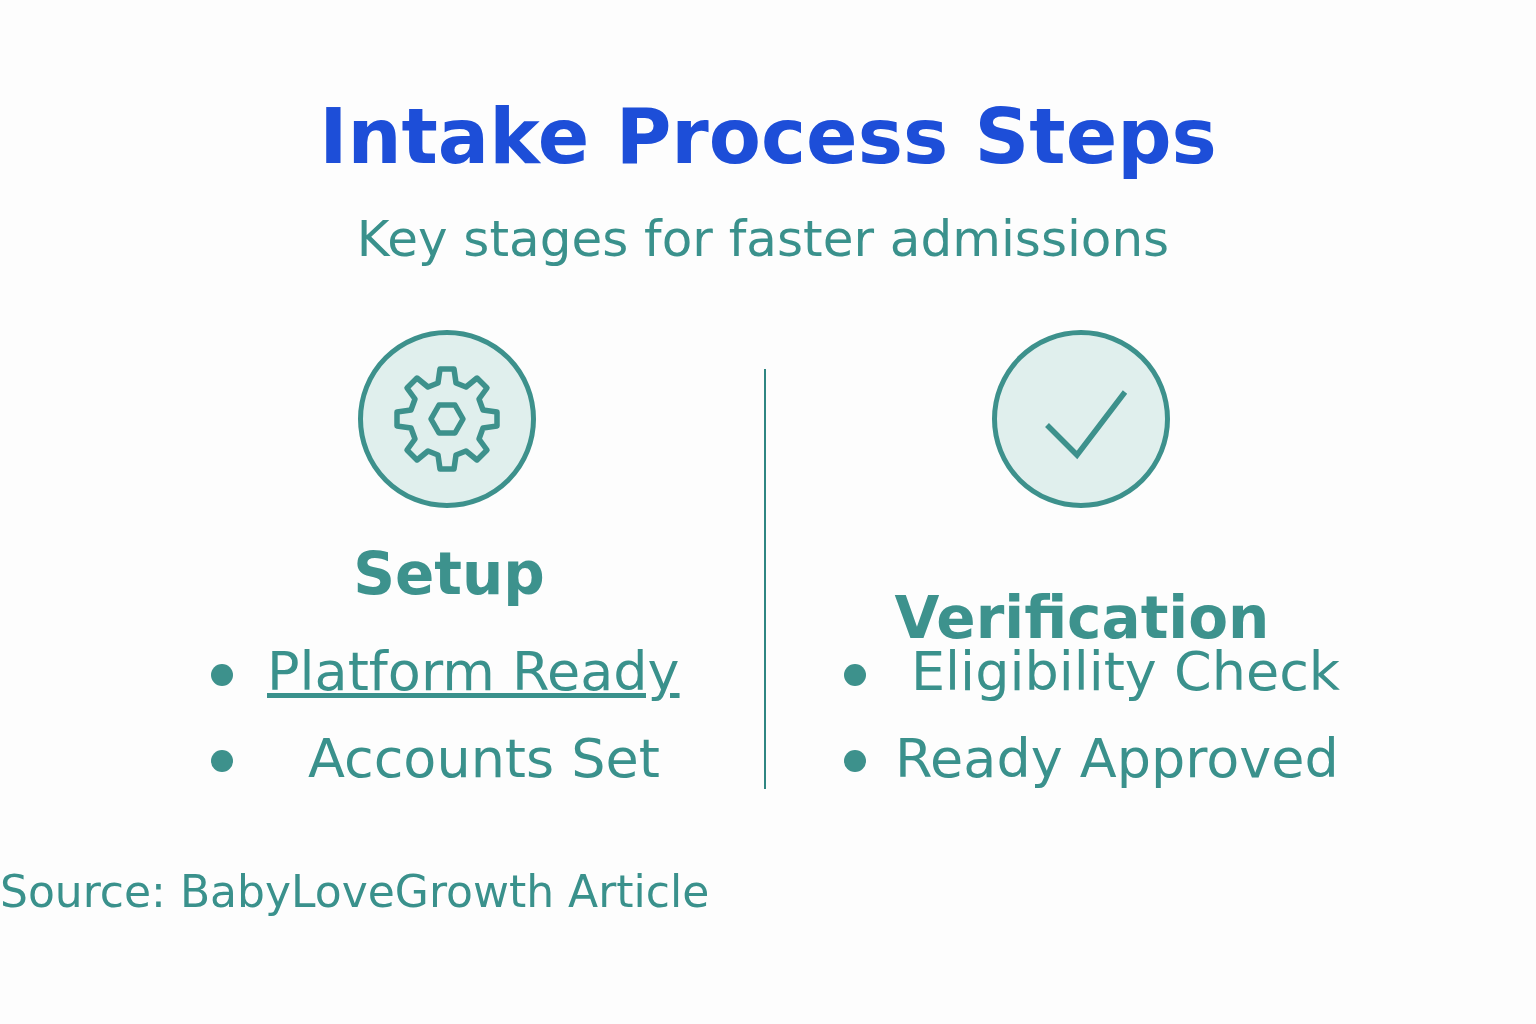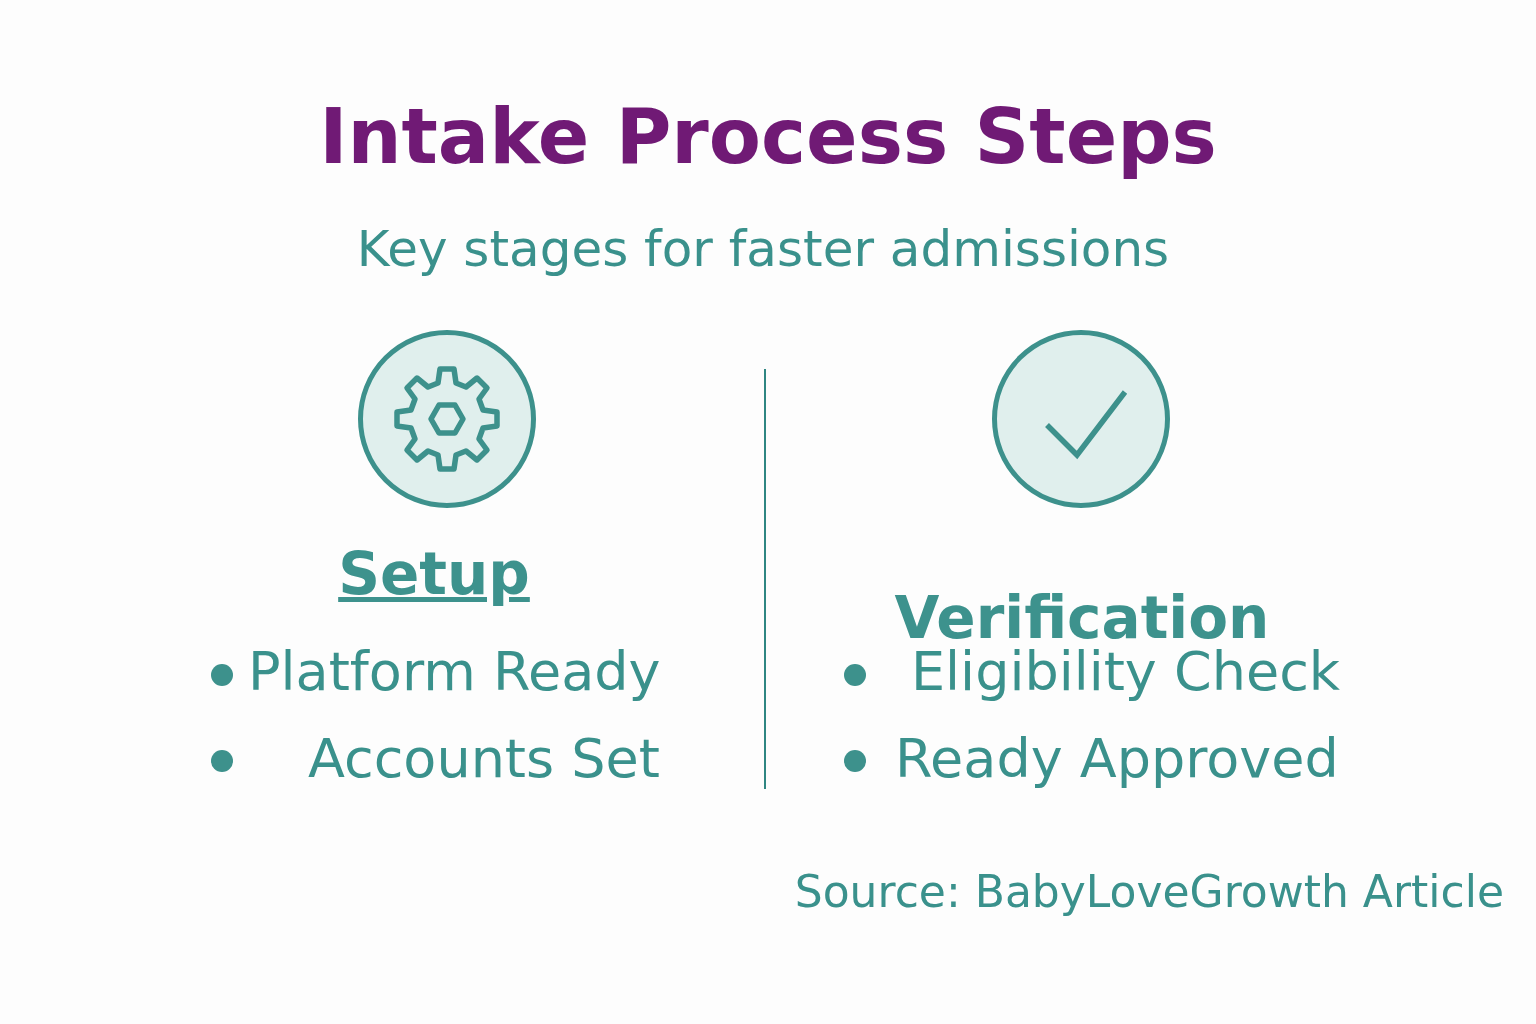--- a/index.html
+++ b/index.html
@@ -5,24 +5,24 @@
     html, body { margin: 0; padding: 0; }
     body {
       width: 1536px; height: 1024px; background: #fdfdfd;
       position: relative; overflow: hidden;
       font-family: "DejaVu Sans", "Liberation Sans", sans-serif;
       color: #3a918c;
     }
     .title {
       position: absolute; left: 0; width: 1536px; top: 92px;
       text-align: center; font-size: 76px; font-weight: bold; letter-spacing: 0px;
-      color: #701a75;
+      color: #1d4ed8;
     }
     .subtitle {
-      position: absolute; left: 0; width: 1526px; top: 220px;
+      position: absolute; left: 0; width: 1526px; top: 210px;
       text-align: center; font-size: 50px; color: #3a918c;
     }
     .divider {
       position: absolute; left: 764px; top: 369px; width: 2px; height: 420px;
       background: #2f8682;
     }
     .icon-circle {
       position: absolute; width: 178px; height: 178px; border-radius: 50%;
       border: 5px solid #3d918c; background: #e0efed; box-sizing: border-box;
     }
@@ -33,43 +33,43 @@
     }
     .bullet-item {
       position: absolute; font-size: 54px; color: #3a918c; white-space: nowrap;
     }
     .bullet-dot {
       position: absolute; width: 22px; height: 22px; border-radius: 50%;
       background: #3d918c;
     }
     .source {
       position: absolute; left: 0; width: 1504px; top: 866px;
-      text-align: right; font-size: 44px; color: #3a918c;
+      text-align: left; font-size: 44px; color: #3a918c;
     }
   </style>
 </head>
 <body>
 
 <div class="title">Intake Process Steps</div>
 <div class="subtitle">Key stages for faster admissions</div>
 
 <div>
   <div class="icon-circle" style="left:358px; top:330px;">
     <svg width="168" height="168" viewBox="0 0 168 168">
       <g transform="translate(84,84)" fill="none" stroke="#3d918c" stroke-width="5.5" stroke-linejoin="round">
         <path d="M-7,-50 L7,-50 L9,-36 L19,-32 L30,-41 L40,-31 L32,-20 L36,-9 L50,-7 L50,7 L36,9 L32,20 L40,31 L30,41 L19,32 L9,36 L7,50 L-7,50 L-9,36 L-19,32 L-30,41 L-40,31 L-32,20 L-36,9 L-50,7 L-50,-7 L-36,-9 L-32,-20 L-40,-31 L-30,-41 L-19,-32 L-9,-36 Z"></path>
         <polygon points="-8,-14 8,-14 16,0 8,14 -8,14 -16,0"></polygon>
       </g>
     </svg>
   </div>
-  <div class="col-title" style="left:284px; width:300px; top:540px;text-decoration:underline;">Setup</div>
+  <div class="col-title" style="left:299px; width:300px; top:540px;">Setup</div>
   <div>
     <div>
       <div class="bullet-dot" style="left:211px; top:664px;"></div>
-      <div class="bullet-item" style="left:248px; top:640px;">Platform Ready</div>
+      <div class="bullet-item" style="left:267px; top:640px;text-decoration:underline;">Platform Ready</div>
     </div>
     <div>
       <div class="bullet-dot" style="left:211px; top:750px;"></div>
       <div class="bullet-item" style="left:262px; top:727px;margin-left:46px;">Accounts Set</div>
     </div>
   </div>
 </div>
 
 <div class="divider"></div>
 

